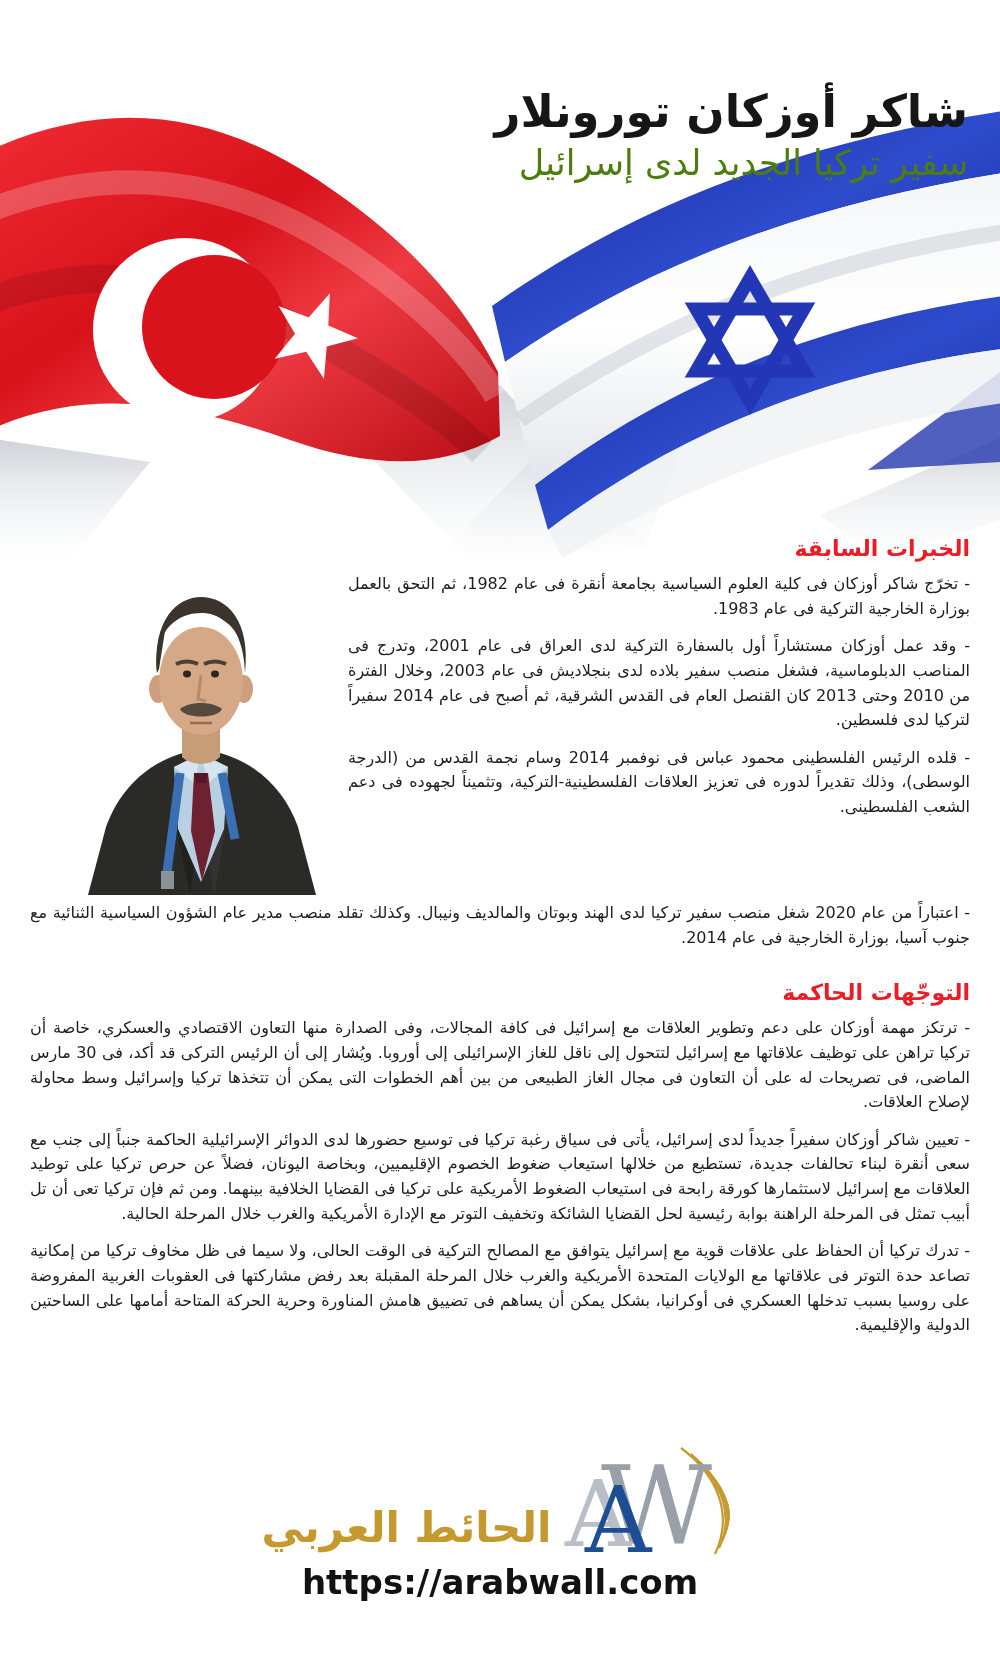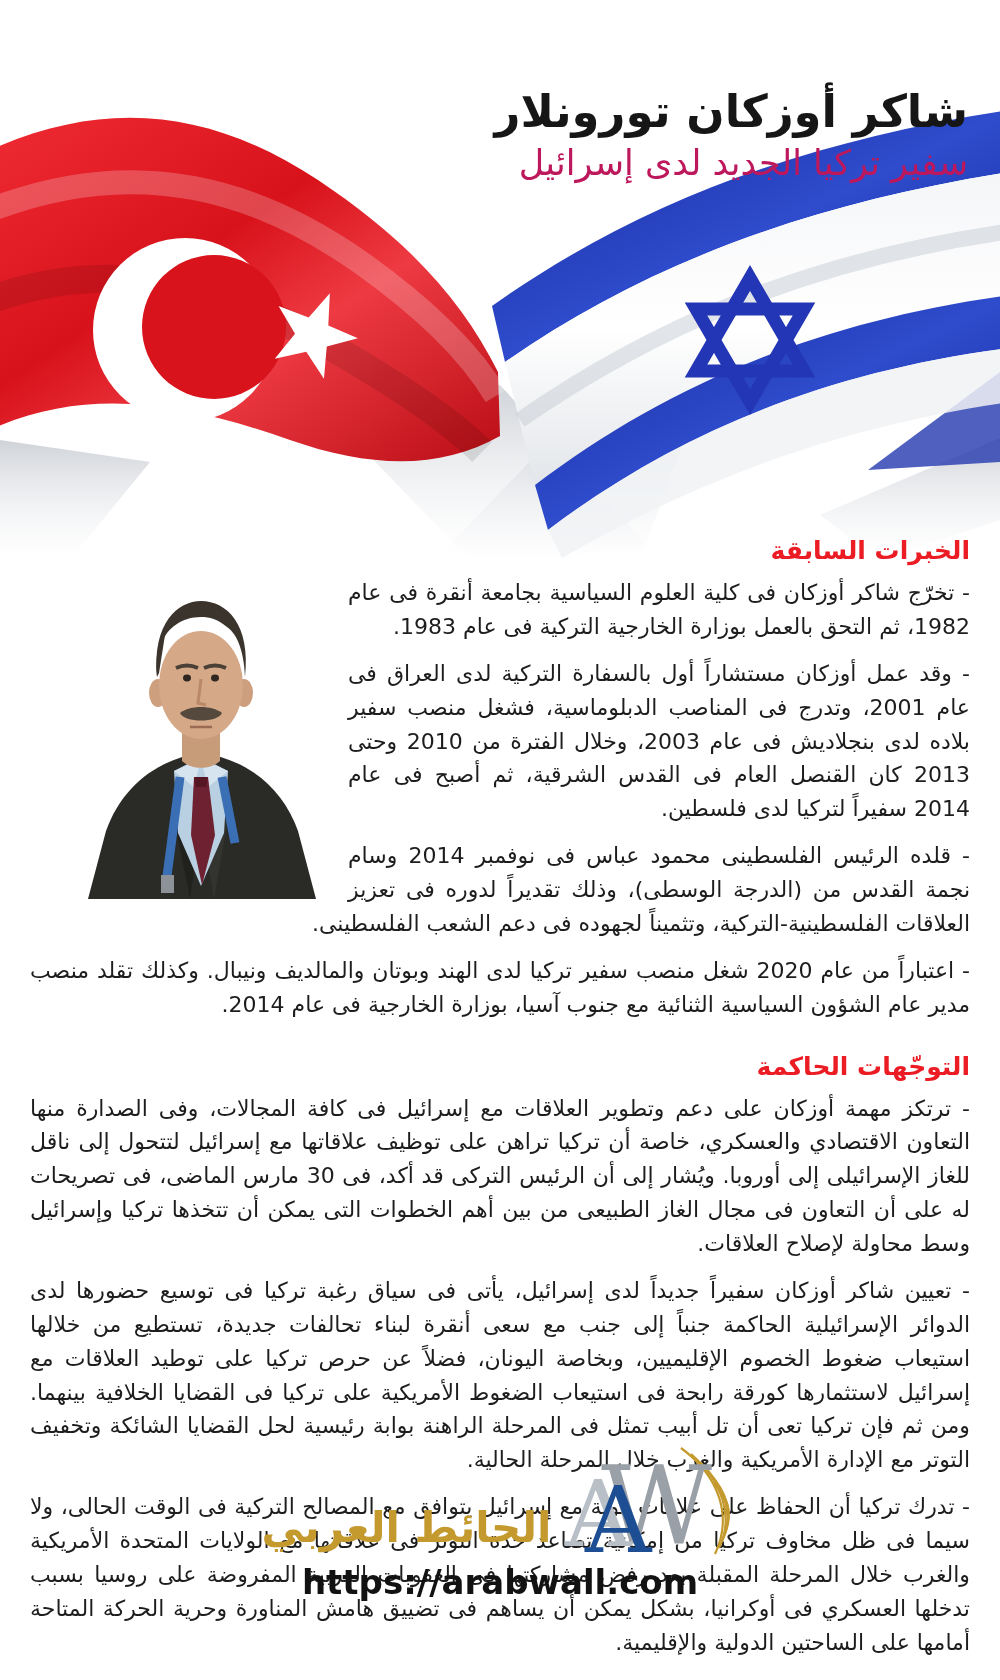--- a/index.html
+++ b/index.html
@@ -4,27 +4,27 @@
 <style>
   html,body { margin:0; padding:0; background:#ffffff; }
   body { font-family:"DejaVu Sans", sans-serif; }
   .page { position:relative; width:1000px; height:1680px; background:#fff; overflow:hidden; margin:0 auto; }
 
   
   .hero { position:relative; width:1000px; height:522px; }
   .hero svg.flags { position:absolute; left:0; top:0; }
   .titles { position:absolute; top:86px; right:32px; z-index:5; direction:rtl; text-align:right; }
   .title { font-size:45px; font-weight:bold; color:#161616; line-height:1.15; }
-  .subtitle { font-size:35px; font-weight:normal; color:#be185d; line-height:1.2; margin-top:4px; }
+  .subtitle { font-size:35px; font-weight:normal; color:#4d7c0f; line-height:1.2; margin-top:4px; }
 
   
   .content { position:relative; padding:0 30px; direction:rtl; color:#1d1d1d; }
-  .red-heading { color:#ec1c24; font-size:25px; font-weight:bold; text-align:right; margin:14px 0 6px; }
+  .red-heading { color:#ec1c24; font-size:22px; font-weight:bold; text-align:right; margin:14px 0 6px; }
   .red-heading.second { margin-top:30px; }
-  .content p { font-size:22px; line-height:1.54; text-align:justify; margin:11px 0 13px; }
+  .content p { font-size:16px; line-height:1.54; text-align:justify; margin:11px 0 13px; }
   .photo-wrap { float:left; width:262px; height:318px; margin:10px 16px 6px 40px; }
   .full { clear:both; }
 
   
   .footer { position:absolute; top:1440px; left:0; right:0; display:flex; flex-direction:column; align-items:center; z-index:6; }
   .logo-row { display:flex; direction:ltr; align-items:flex-end; }
   .logo-wordmark { color:#c49a2f; font-size:42px; font-weight:bold; direction:rtl; margin:0 2px 10px 0; letter-spacing:0; }
   .site-url { font-size:34px; font-weight:bold; color:#121212; margin-top:0; font-family:"DejaVu Sans", sans-serif; }
 </style>
 </head>

